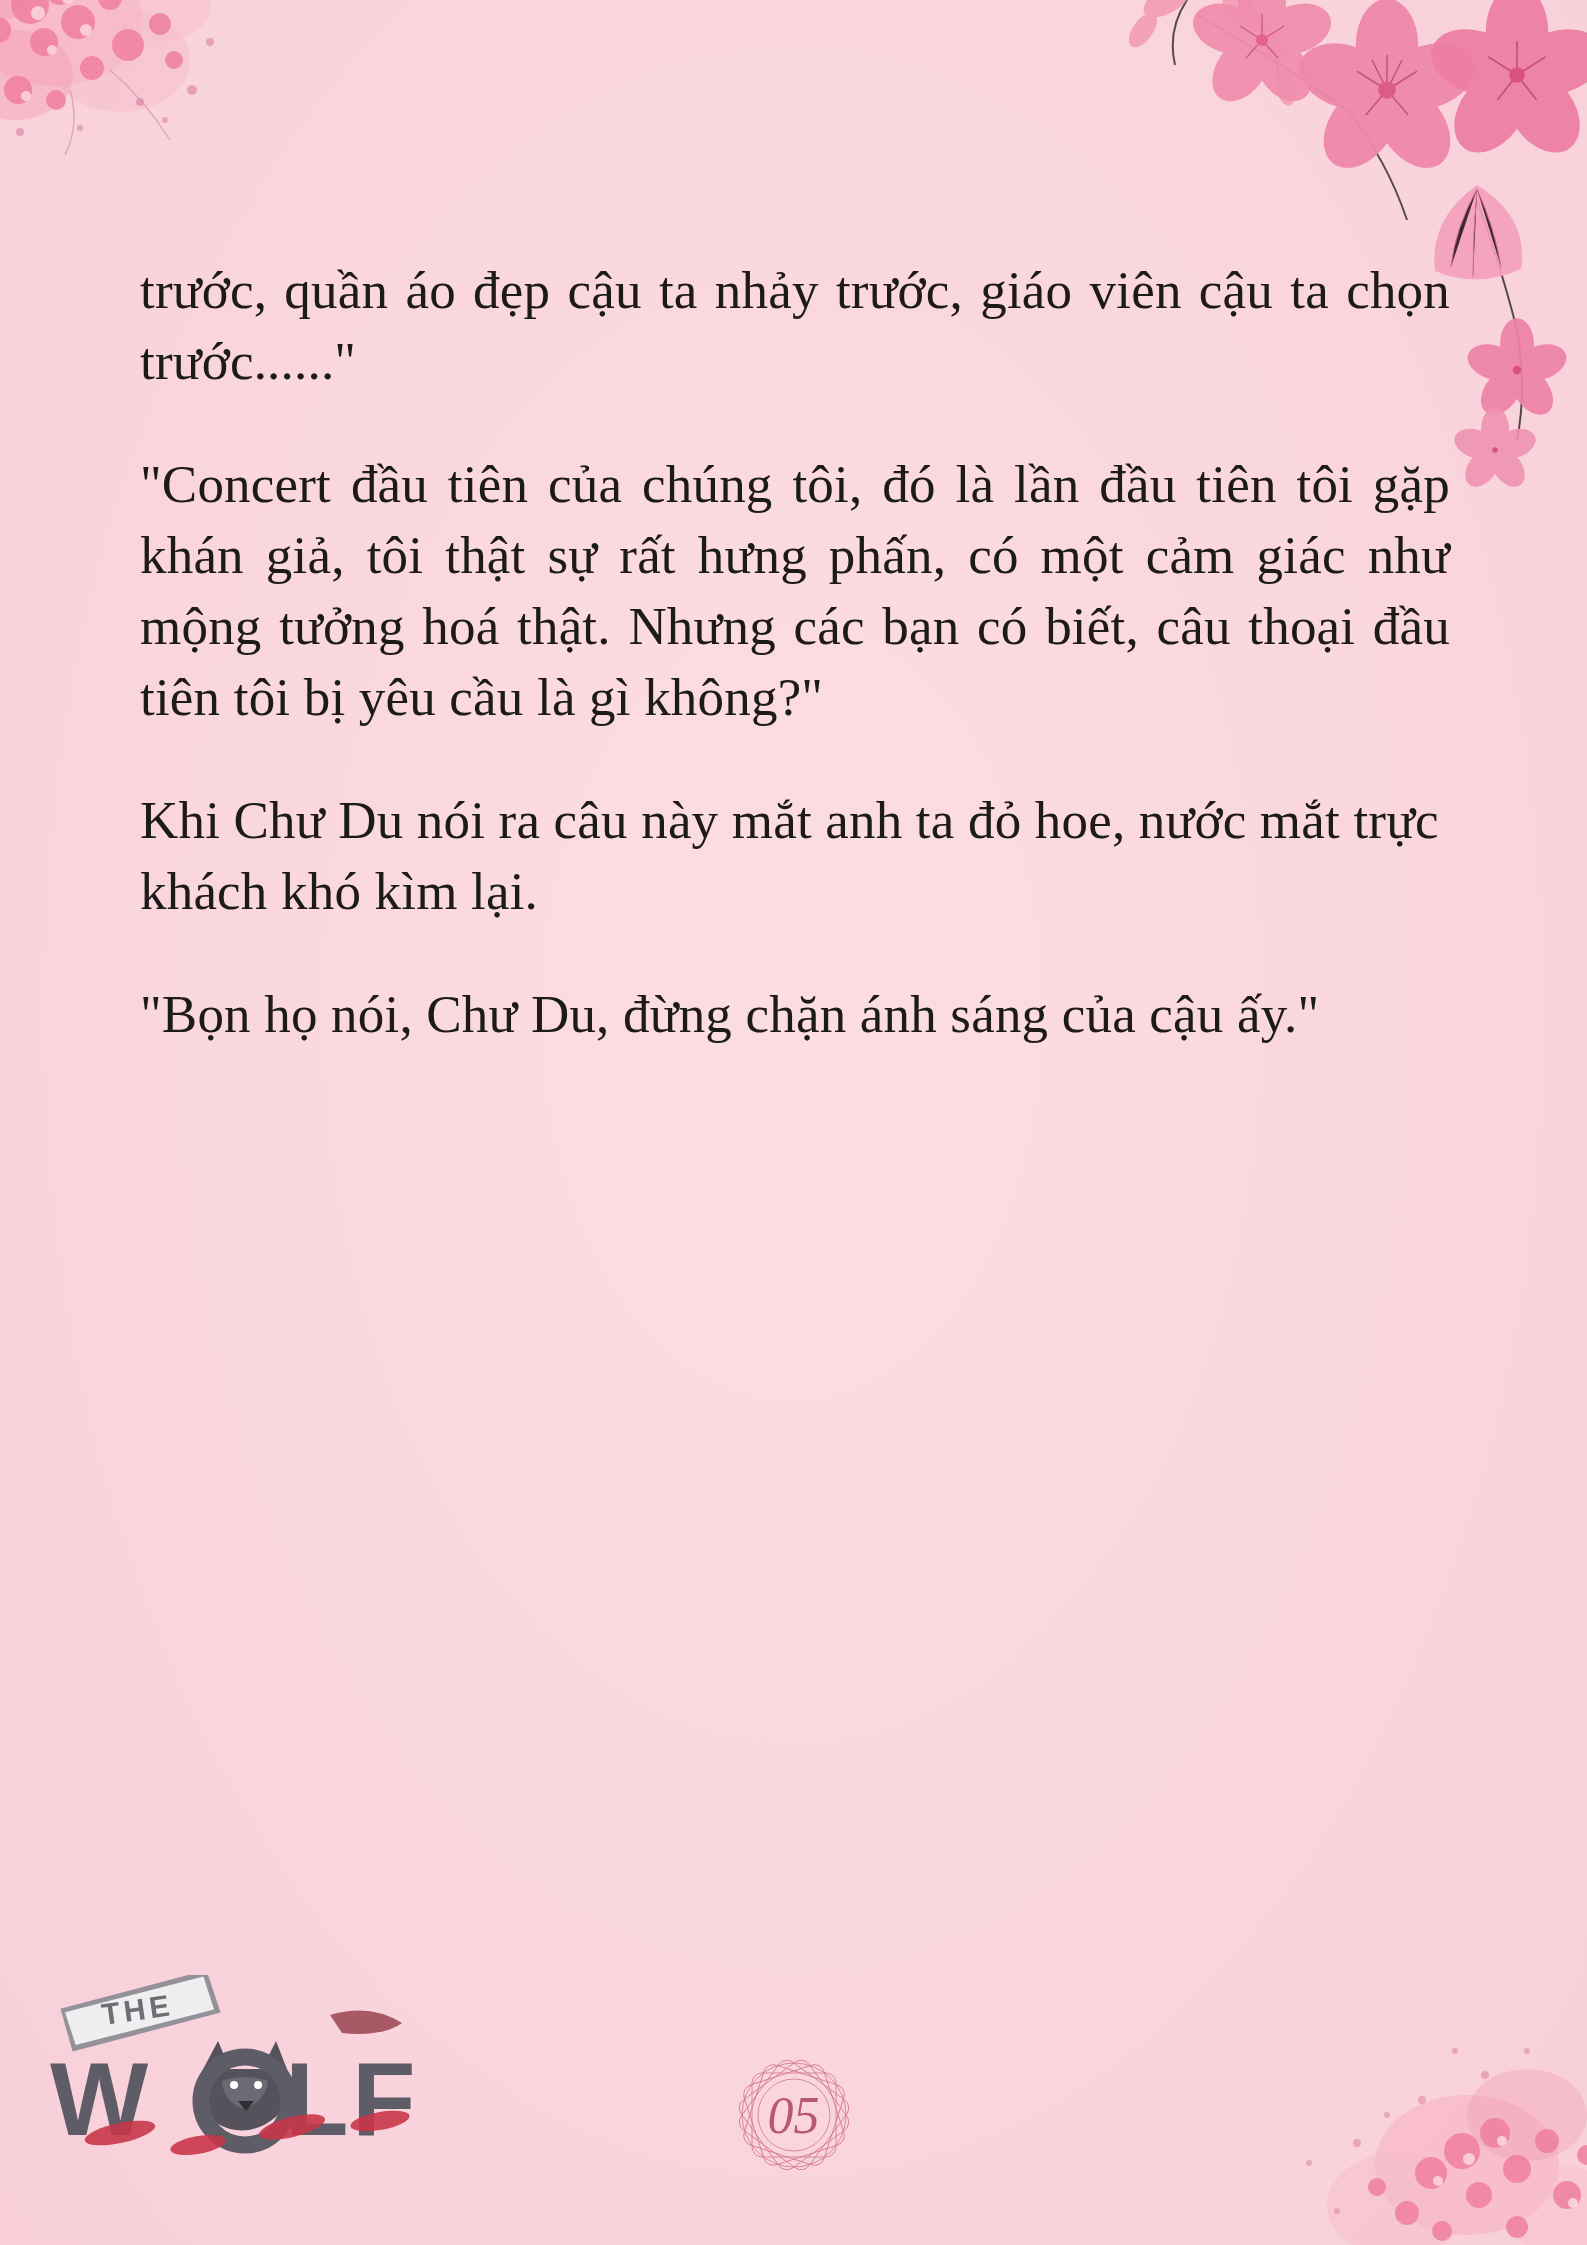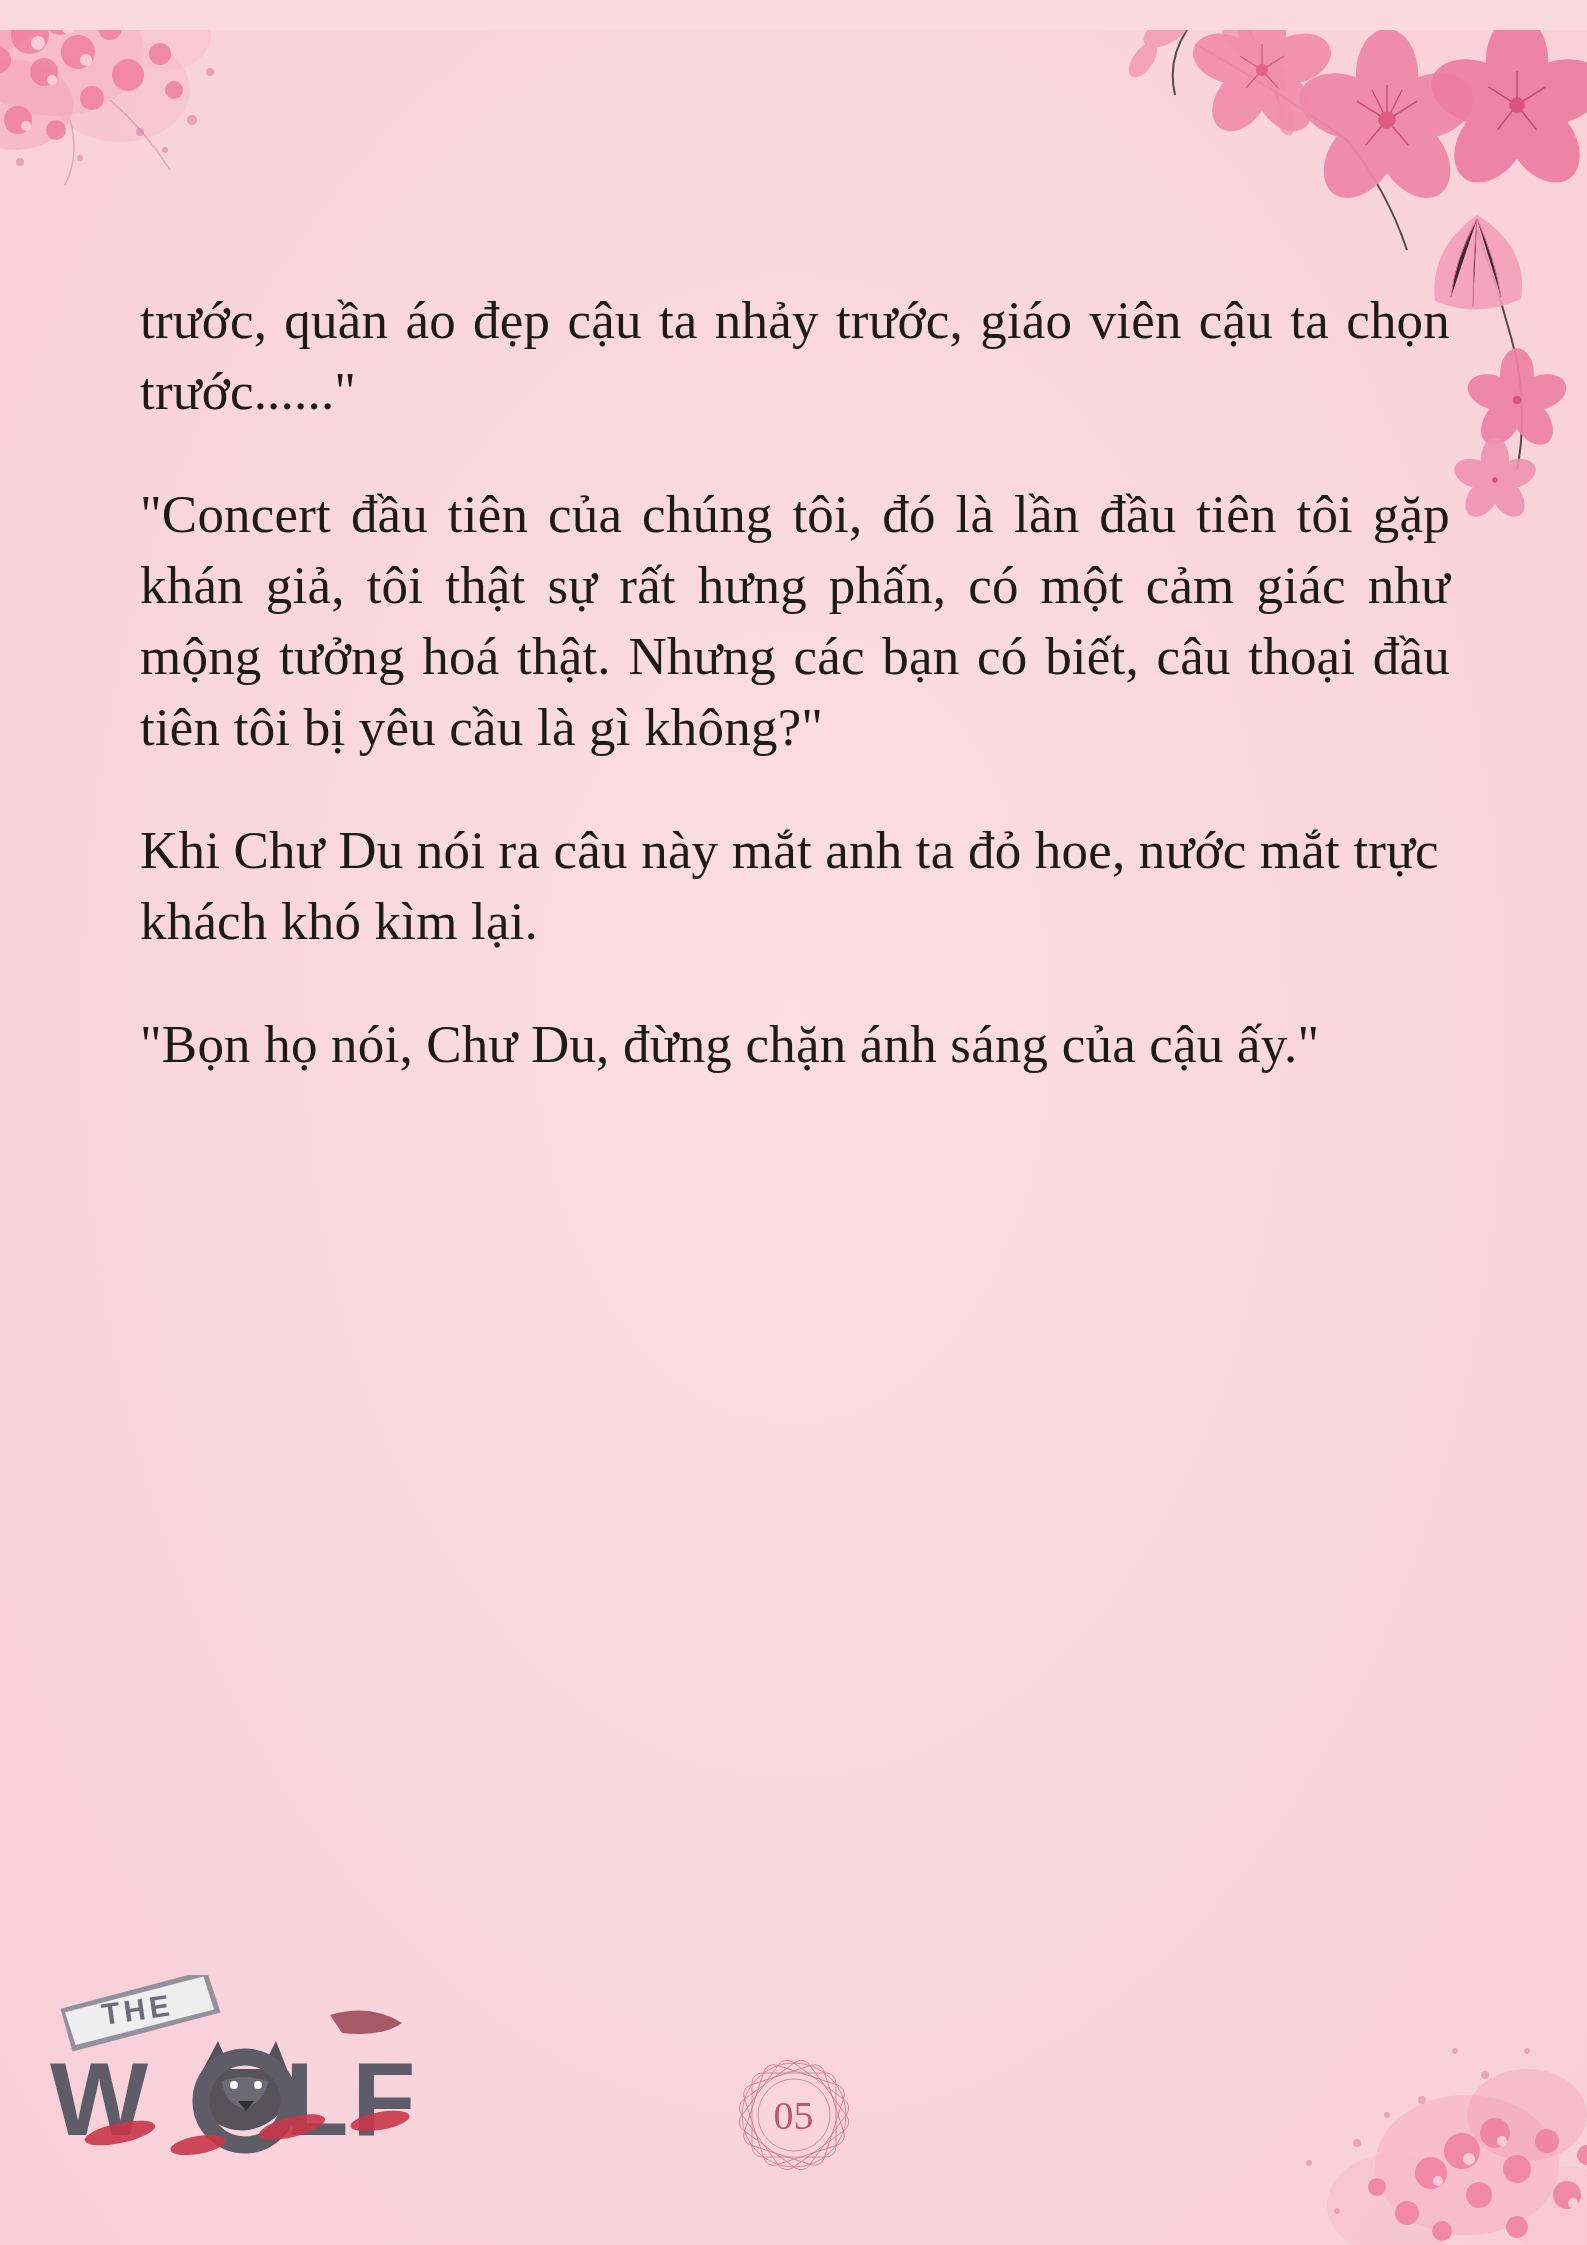--- a/index.html
+++ b/index.html
@@ -14,21 +14,20 @@
     font-family: "Liberation Serif", serif;
     overflow: hidden;
     position: relative;
   }
 
   .page {
     position: absolute;
     inset: 0;
     background: radial-gradient(ellipse at 50% 45%, #fcdde4 0%, #fad6de 55%, #f8cfd9 100%);
     overflow: hidden;
-    margin-top: 30px;
   }
 
   
   .deco {
     position: absolute;
     pointer-events: none;
   }
 
   .blossom-cluster {
     position: absolute;
@@ -83,21 +82,22 @@
     transform: translateX(-50%);
     bottom: 55px;
     width: 160px;
     height: 150px;
     display: flex;
     align-items: center;
     justify-content: center;
   }
   .page-number {
     position: relative;
-    font-size: 40px;
+    font-size: 52px;
+    font-style: italic;
     color: #b8596f;
     font-family: "Liberation Serif", serif;
     z-index: 3;
   }
   .spiro {
     position: absolute;
     inset: 0;
   }
 
   

